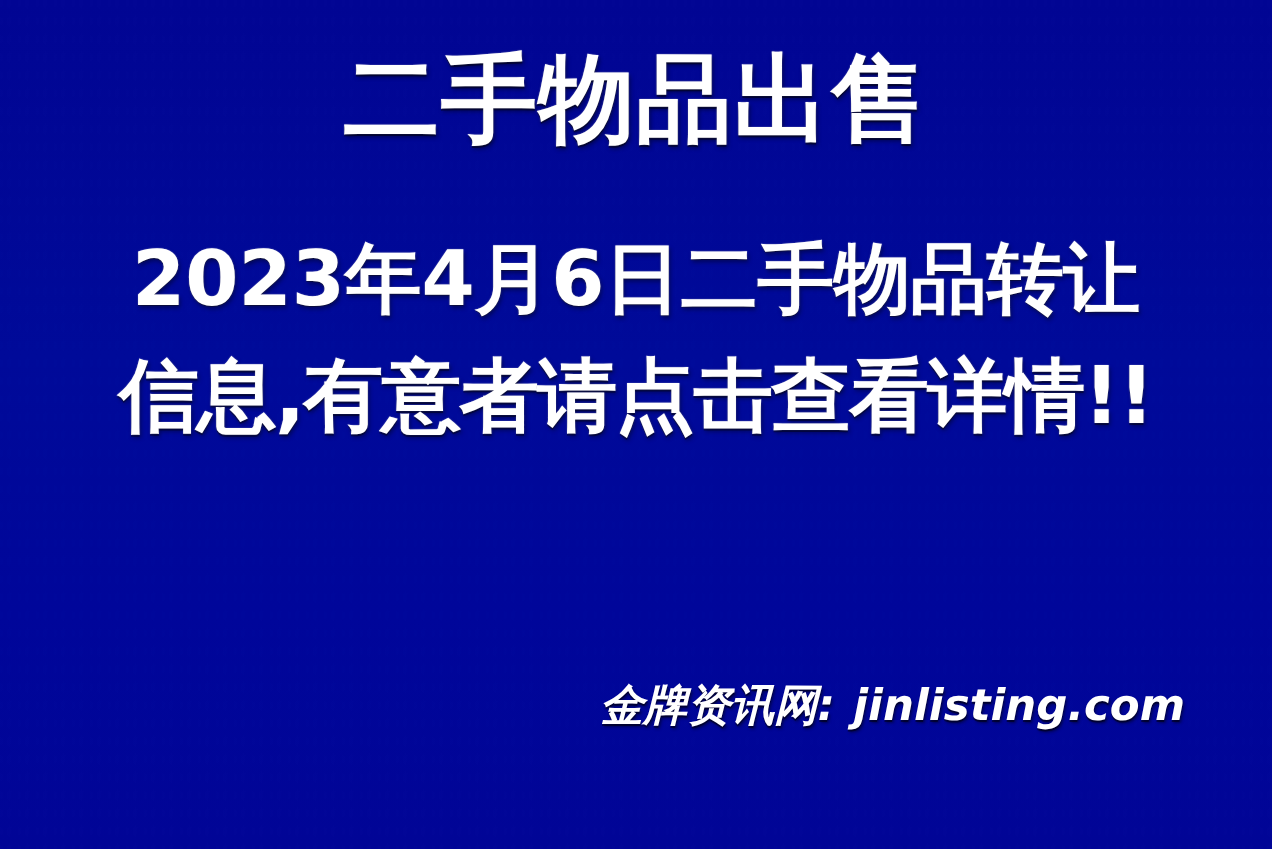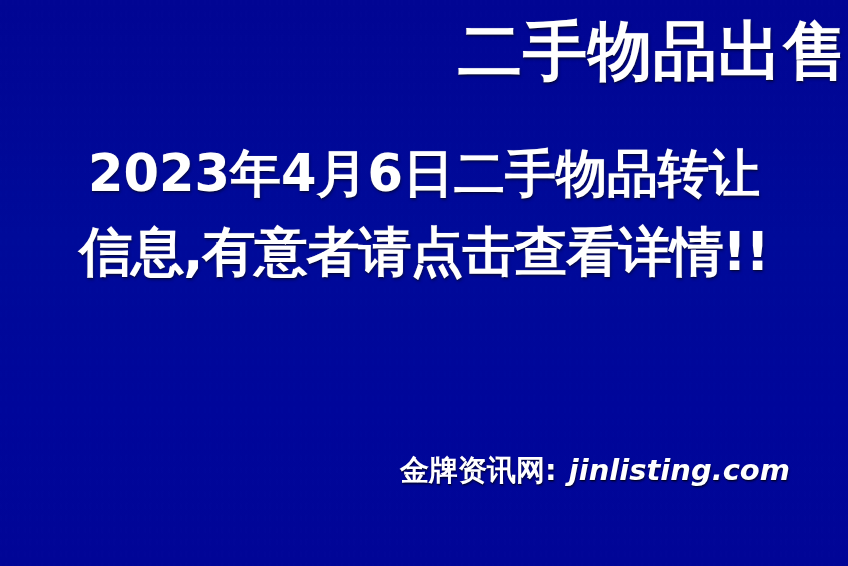--- a/index.html
+++ b/index.html
@@ -41,40 +41,40 @@
 
   .content {
     position: relative;
     z-index: 2;
     width: 100%;
     height: 100%;
   }
 
   .headline {
     position: absolute;
-    top: 12px;
+    top: 28px;
     left: 0;
     width: 100%;
-    text-align: right;
+    text-align: center;
     color: #ffffff;
     font-family: "DejaVu Sans", sans-serif;
     font-weight: bold;
     font-size: 64px;
     line-height: 78px;
     letter-spacing: 1px;
     text-shadow:
       0 1px 0 rgba(0,0,0,0.45),
       1px 2px 3px rgba(0,0,0,0.45),
       0 0 1px rgba(255,255,255,0.55);
     white-space: nowrap;
   }
 
   .body-block {
     position: absolute;
-    top: 135px;
+    top: 148px;
     left: 0;
     width: 100%;
     text-align: center;
   }
 
   .body-line {
     color: #ffffff;
     font-family: "DejaVu Sans", sans-serif;
     font-weight: bold;
     font-size: 51px;
@@ -100,21 +100,21 @@
     font-family: "DejaVu Sans", sans-serif;
     font-weight: bold;
     font-size: 29px;
     line-height: 36px;
     letter-spacing: 0px;
     white-space: nowrap;
     text-shadow:
       0 1px 0 rgba(0,0,0,0.45),
       1px 2px 2px rgba(0,0,0,0.45);
   }
-  .footer .site-label { margin-right: 2px; }
+  .footer .site-label { margin-right: 2px; font-style: italic; }
   .footer .site-url { font-weight: bold; font-style: italic; }
 </style>
 </head>
 <body>
 
 <div class="poster">
 
   <div class="noise-layer"></div>
 
   <div class="content">

